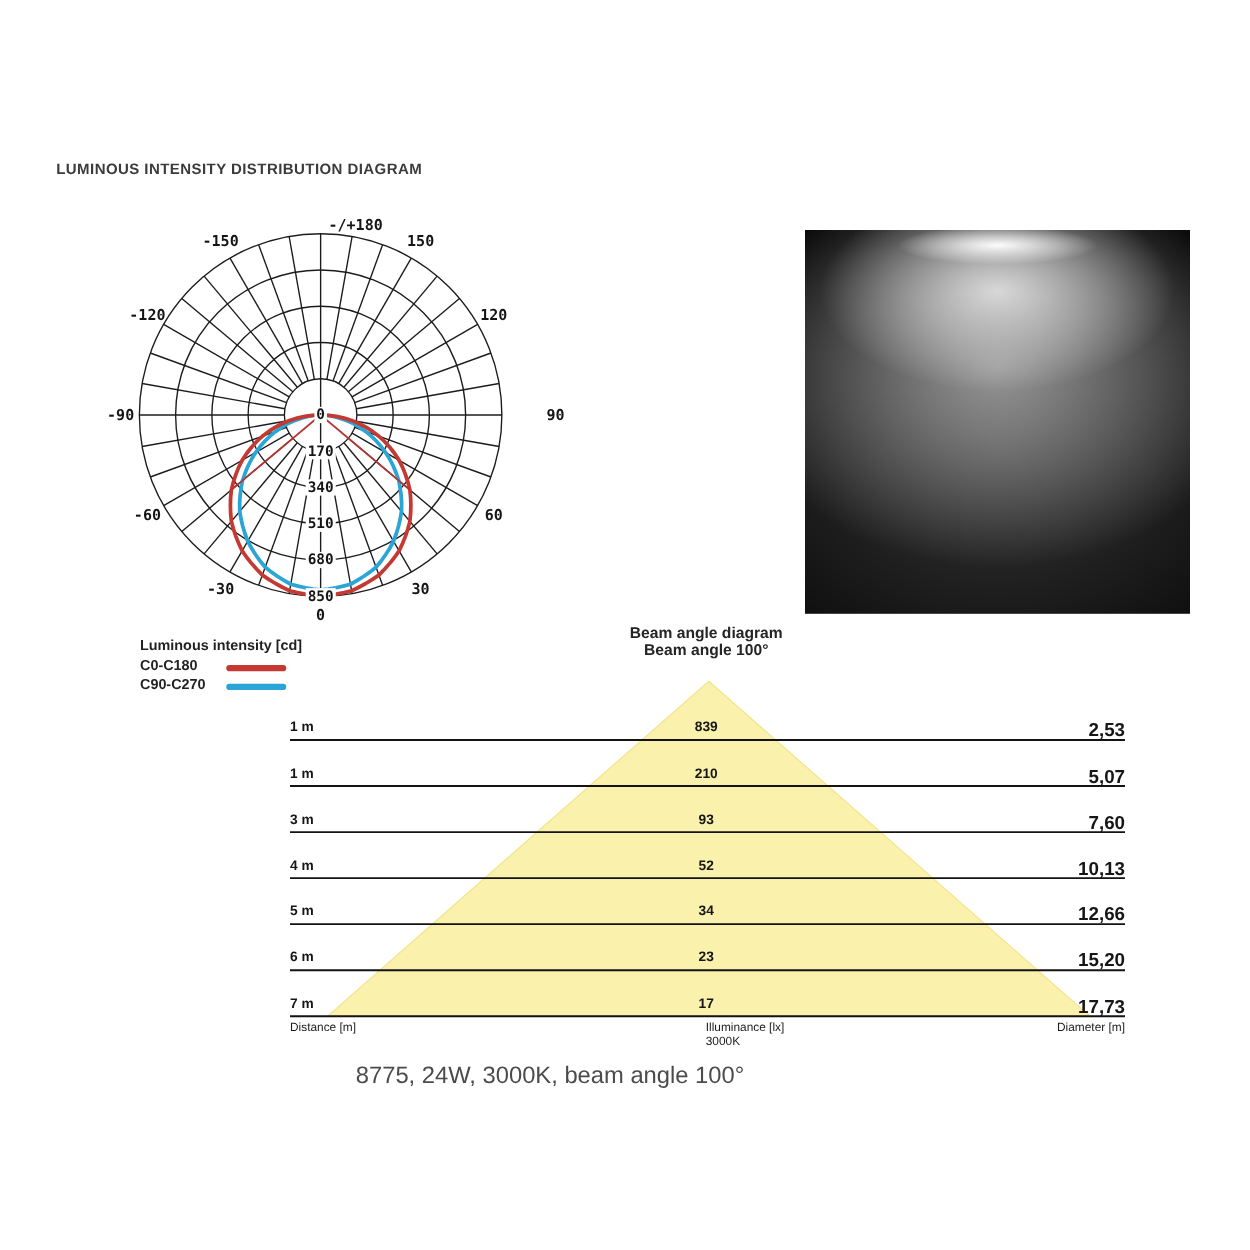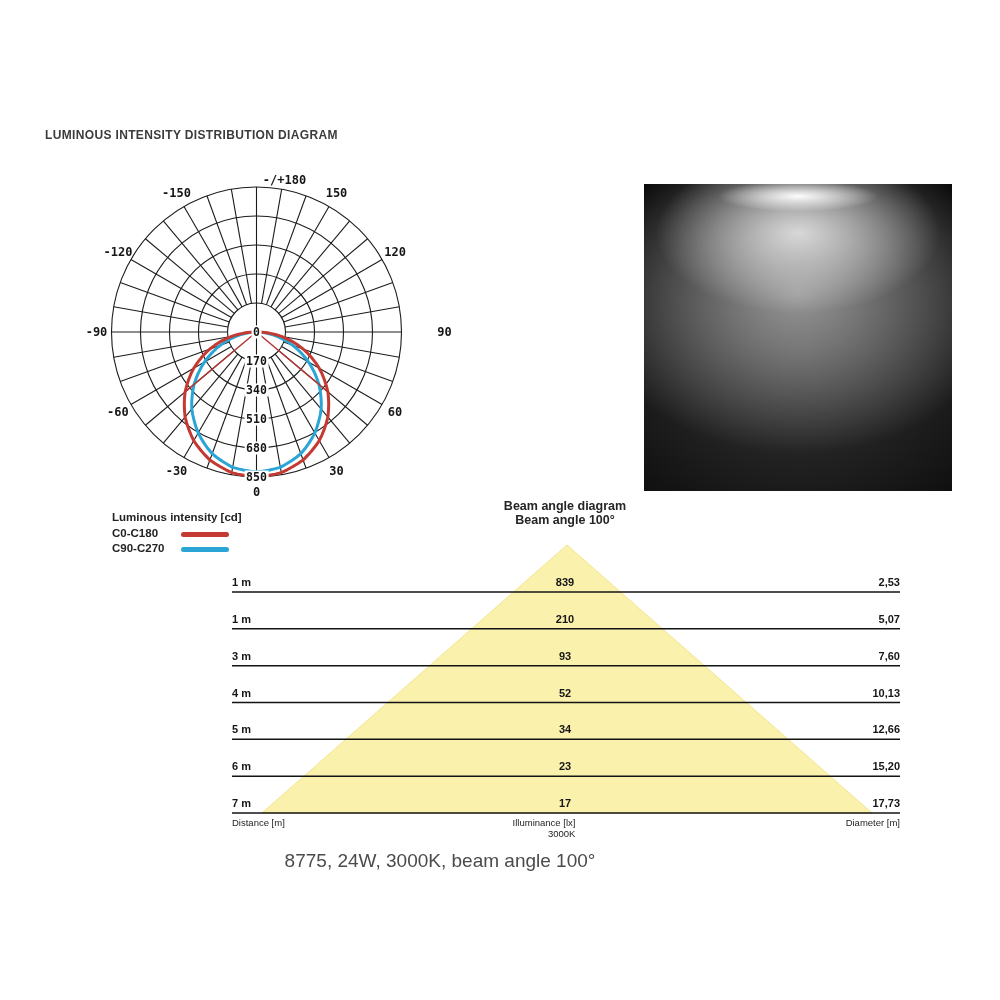--- a/index.html
+++ b/index.html
@@ -34,24 +34,24 @@
   .legend-row .lbl { font-size:11.5px; font-weight:bold; color:#222; }
   .legend-row .swatch { position:absolute; left:69px; top:5px; width:48px; height:5px; border-radius:2.5px; }
 
   #cone-title-block {
     position:absolute; left:465px; top:499px; width:200px; text-align:center;
     font-size:12.5px; font-weight:bold; color:#252525; line-height:14px;
   }
 
   .cone-dist { position:absolute; font-size:11px; font-weight:bold; color:#161616; }
   .cone-val  { position:absolute; transform:translateX(-50%); font-size:11px; font-weight:bold; color:#161616; }
-  .cone-dia  { position:absolute; text-align:right; font-size:11px; font-weight:bold; color:#161616; }
+  .cone-dia  { position:absolute; text-align:right; font-size:15px; font-weight:bold; color:#161616; }
 
   .cone-footer { position:absolute; font-size:9.5px; color:#1c1c1c; }
-  #footer-center { left:544px; transform:translateX(-50%); text-align:right; line-height:11px; }
+  #footer-center { left:596px; transform:translateX(-50%); text-align:left; line-height:11px; }
 
   #caption {
     position:absolute; left:240px; top:850px; width:400px; text-align:center;
     font-size:19px; color:#4b4b4b;
   }
 
   #beam-photo {
     position:absolute; left:644px; top:184px; width:308px; height:307px;
     background:
       radial-gradient(ellipse 26% 5% at 50% 4%, rgba(255,255,255,.98), rgba(255,255,255,0) 100%),

